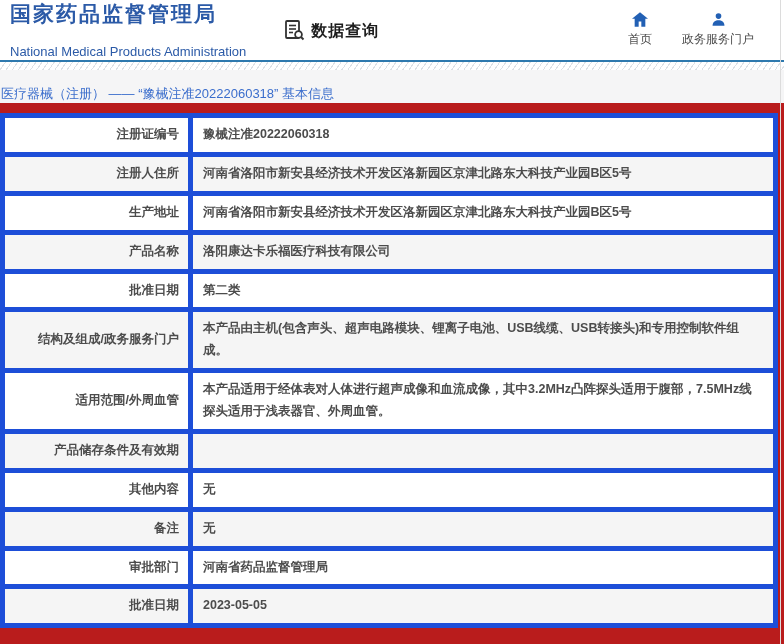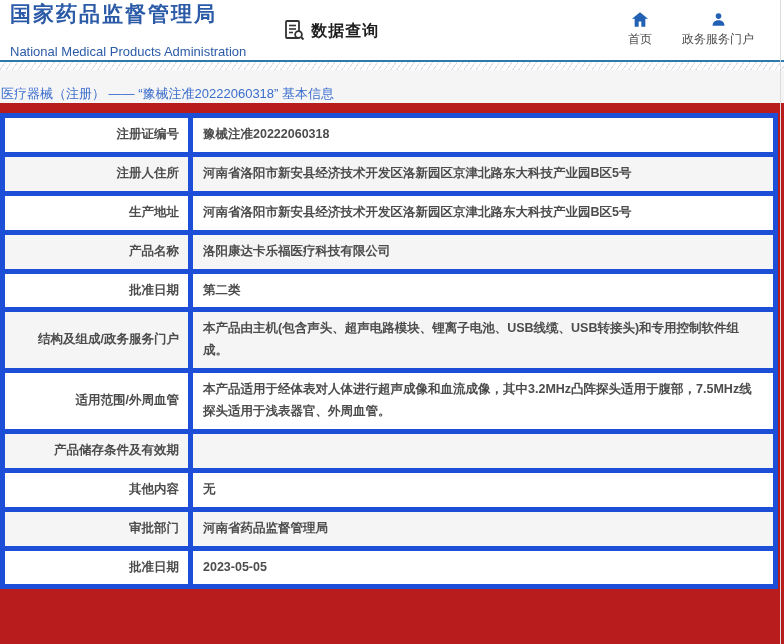--- a/index.html
+++ b/index.html
@@ -124,20 +124,24 @@
           </tr>
           <tr>
             <td class="label-cell">产品储存条件及有效期</td>
             <td class="value-cell"></td>
           </tr>
           <tr>
             <td class="label-cell">其他内容</td>
             <td class="value-cell">无</td>
           </tr>
           <tr>
+            <td class="label-cell">备注</td>
+            <td class="value-cell">无</td>
+          </tr>
+          <tr>
             <td class="label-cell">审批部门</td>
             <td class="value-cell">河南省药品监督管理局</td>
           </tr>
           <tr>
             <td class="label-cell">批准日期</td>
             <td class="value-cell">2023-05-05</td>
           </tr>
         </tbody>
     </table>
   </div>

